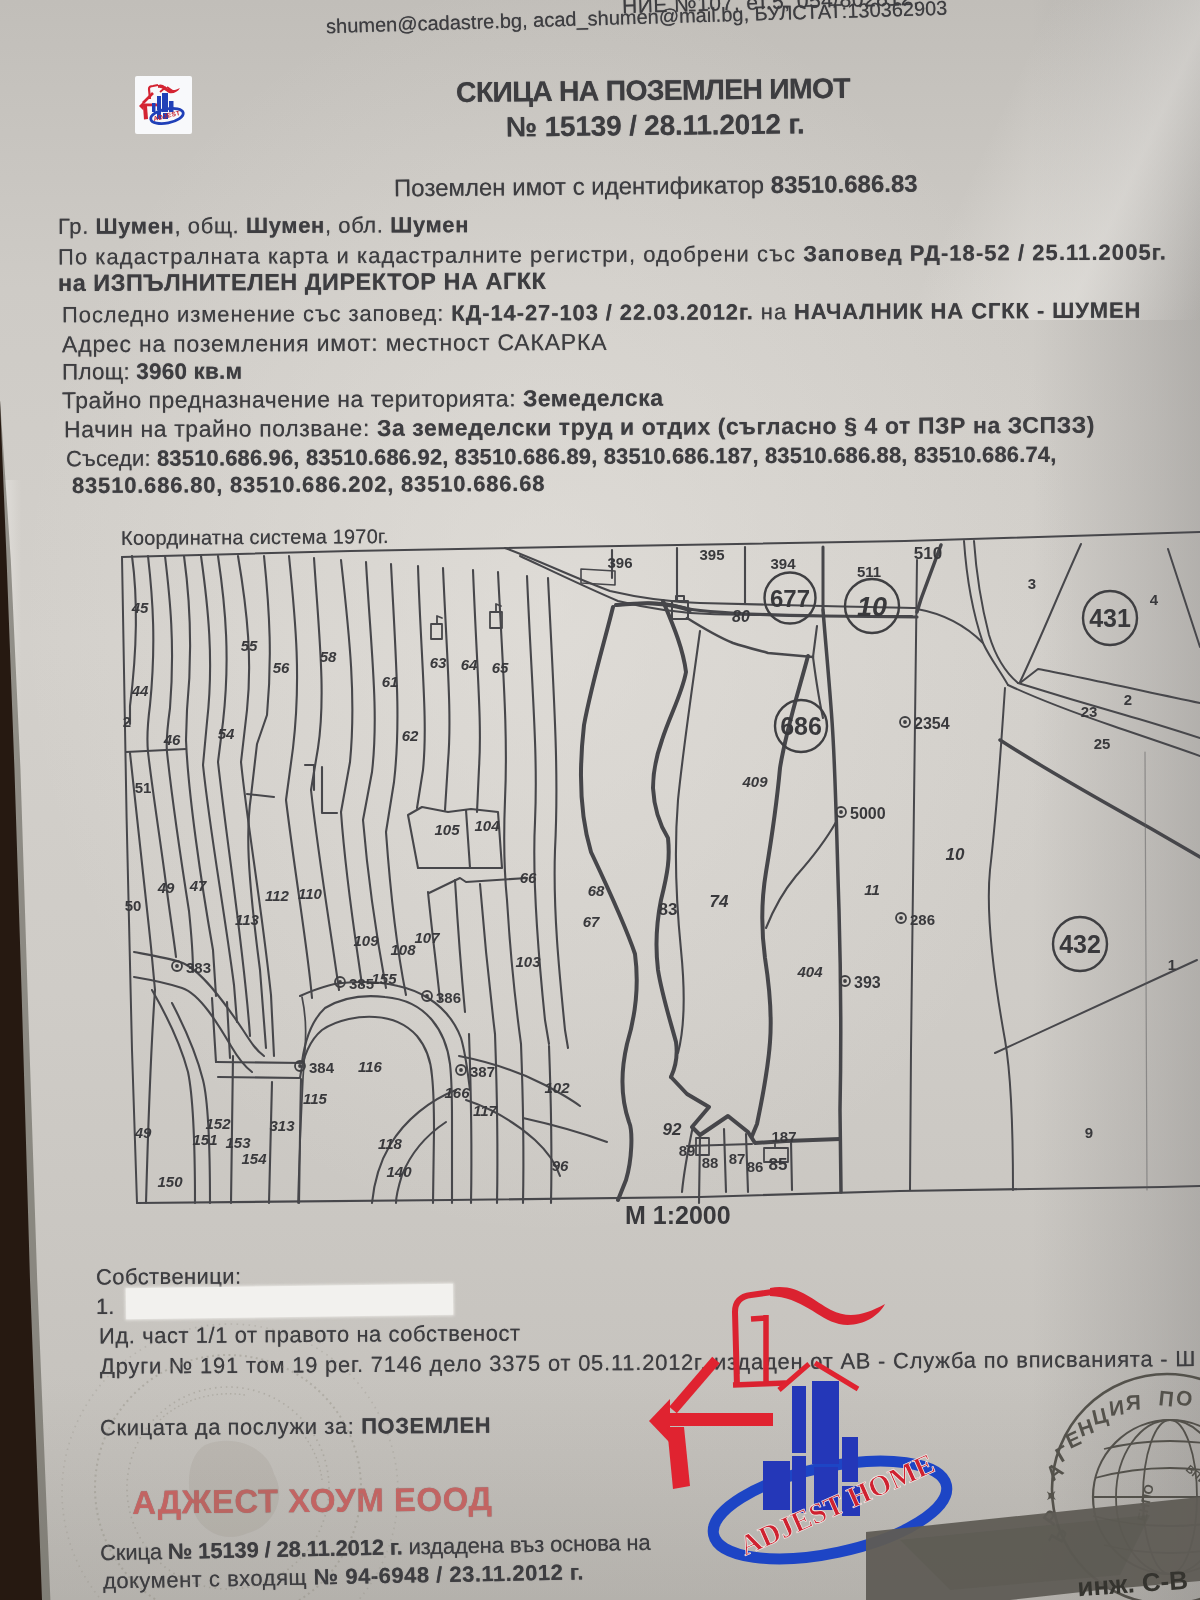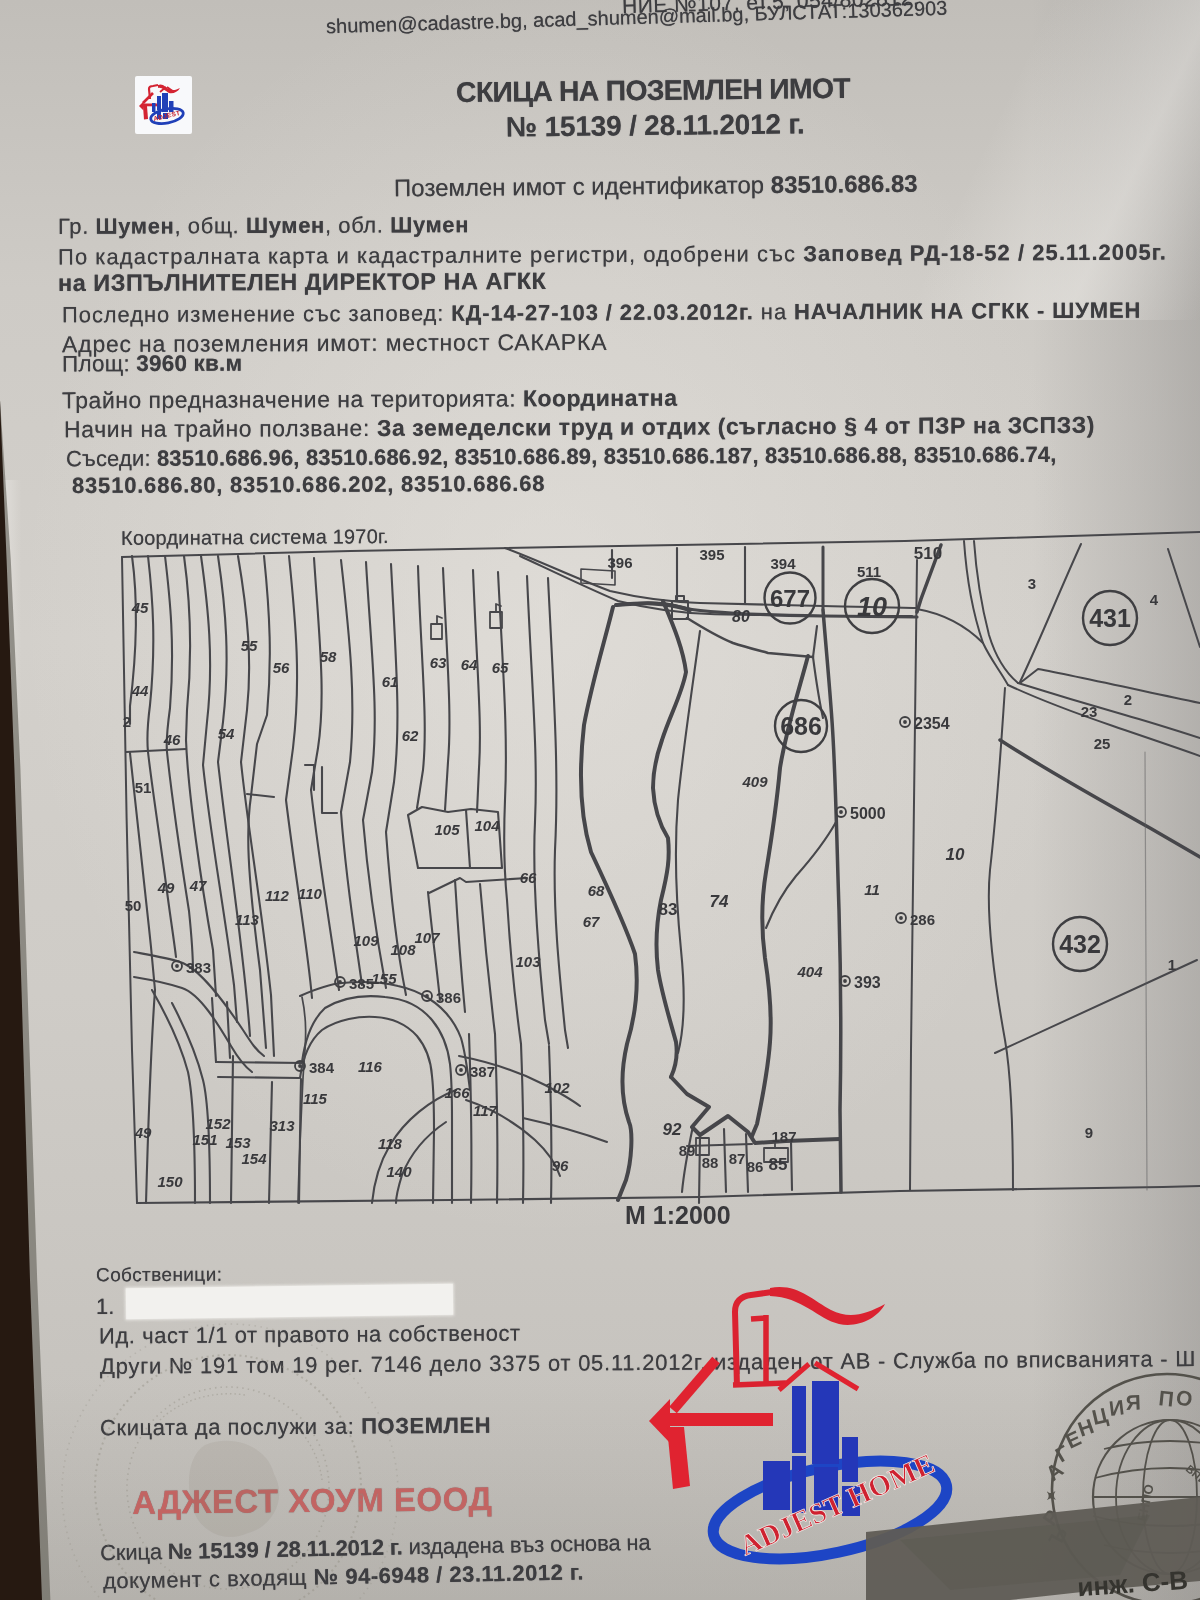--- a/index.html
+++ b/index.html
@@ -66,23 +66,23 @@
 <div class="txt" style="left:58px;top:213px;font-size:22px;letter-spacing:0.6px;transform:rotate(-0.25deg)">Гр. <b>Шумен</b>, общ. <b>Шумен</b>, обл. <b>Шумен</b></div>
 
 <div class="txt" style="left:58px;top:242px;font-size:22px;letter-spacing:1.05px;transform:rotate(-0.25deg)">По кадастралната карта и кадастралните регистри, одобрени със <b>Заповед РД-18-52 / 25.11.2005г.</b></div>
 
 <div class="txt" style="left:58px;top:269px;font-size:23.5px;font-weight:bold;letter-spacing:0.5px;transform:rotate(-0.25deg)">на ИЗПЪЛНИТЕЛЕН ДИРЕКТОР НА АГКК</div>
 
 <div class="txt" style="left:62px;top:300px;font-size:22px;letter-spacing:0.9px;transform:rotate(-0.25deg)">Последно изменение със заповед: <b>КД-14-27-103 / 22.03.2012г.</b> на <b>НАЧАЛНИК НА СГКК - ШУМЕН</b></div>
 
 <div class="txt" style="left:62px;top:330px;font-size:23px;letter-spacing:0.8px;transform:rotate(-0.25deg)">Адрес на поземления имот: местност САКАРКА</div>
 
-<div class="txt" style="left:62px;top:351px;font-size:22.5px;letter-spacing:0.2px;transform:rotate(-0.25deg)">Площ: <b>3960 кв.м</b></div>
-
-<div class="txt" style="left:62px;top:386px;font-size:23px;letter-spacing:0.5px;transform:rotate(-0.25deg)">Трайно предназначение на територията: <b>Координатна</b></div>
+<div class="txt" style="left:62px;top:359px;font-size:22.5px;letter-spacing:0.2px;transform:rotate(-0.25deg)">Площ: <b>3960 кв.м</b></div>
+
+<div class="txt" style="left:62px;top:386px;font-size:23px;letter-spacing:0.5px;transform:rotate(-0.25deg)">Трайно предназначение на територията: <b>Земеделска</b></div>
 
 <div class="txt" style="left:64px;top:414px;font-size:23px;letter-spacing:0.6px;transform:rotate(-0.25deg)">Начин на трайно ползване: <b>За земеделски труд и отдих (съгласно § 4 от ПЗР на ЗСПЗЗ)</b></div>
 
 <div class="txt" style="left:66px;top:444px;font-size:22px;letter-spacing:0.15px;transform:rotate(-0.25deg)">Съседи: <b>83510.686.96, 83510.686.92, 83510.686.89, 83510.686.187, 83510.686.88, 83510.686.74,</b></div>
 
 <div class="txt" style="left:72px;top:472px;font-size:22px;font-weight:bold;letter-spacing:0.8px;transform:rotate(-0.25deg)">83510.686.80, 83510.686.202, 83510.686.68</div>
 
 <div class="txt" style="left:121px;top:526px;font-size:20px;letter-spacing:0.2px;transform:rotate(-0.4deg)">Координатна система 1970г.</div>
 
 <svg style="position:absolute;left:0;top:0" width="1200" height="1600" viewBox="0 0 1200 1600" fill="none" stroke-linecap="round" stroke-linejoin="round">
@@ -347,21 +347,21 @@
   <text x="470" y="1077" text-anchor="start">387</text>
   <text x="850" y="819" text-anchor="start" font-size="16">5000</text>
   <text x="854" y="988" text-anchor="start" font-size="16">393</text>
   <text x="910" y="925" text-anchor="start">286</text>
   <text x="914" y="729" text-anchor="start" font-size="16">2354</text>
 </g>
 
 <text x="625" y="1224" font-family="Liberation Sans, sans-serif" font-size="25" font-weight="bold" fill="#39393c">М 1:2000</text>
 </svg>
 
-<div class="txt" style="left:96px;top:1264px;font-size:19px;letter-spacing:0.4px;transform:rotate(-0.3deg)">Собственици:</div>
+<div class="txt" style="left:96px;top:1264px;font-size:22px;letter-spacing:0.4px;transform:rotate(-0.3deg)">Собственици:</div>
 
 <div class="txt" style="left:96px;top:1294px;font-size:22px;transform:rotate(-0.3deg)">1.</div>
 
 <div style="position:absolute;left:126px;top:1286px;width:327px;height:31px;background:#f2f1ee;transform:rotate(-0.8deg);box-shadow:0 0 3px 1px rgba(242,241,238,0.8);"></div>
 
 <div class="txt" style="left:99px;top:1322px;font-size:22px;letter-spacing:0.55px;transform:rotate(-0.4deg)">Ид. част 1/1 от правото на собственост</div>
 
 <div class="txt" style="left:100px;top:1350px;font-size:22px;letter-spacing:0.75px;transform:rotate(-0.4deg)">Други № 191 том 19 рег. 7146 дело 3375 от 05.11.2012г.  издаден от АВ - Служба по вписванията - Ш</div>
 
 <div class="txt" style="left:100px;top:1414px;font-size:22px;letter-spacing:0.55px;transform:rotate(-0.4deg)">Скицата да послужи за: <b>ПОЗЕМЛЕН</b></div>

